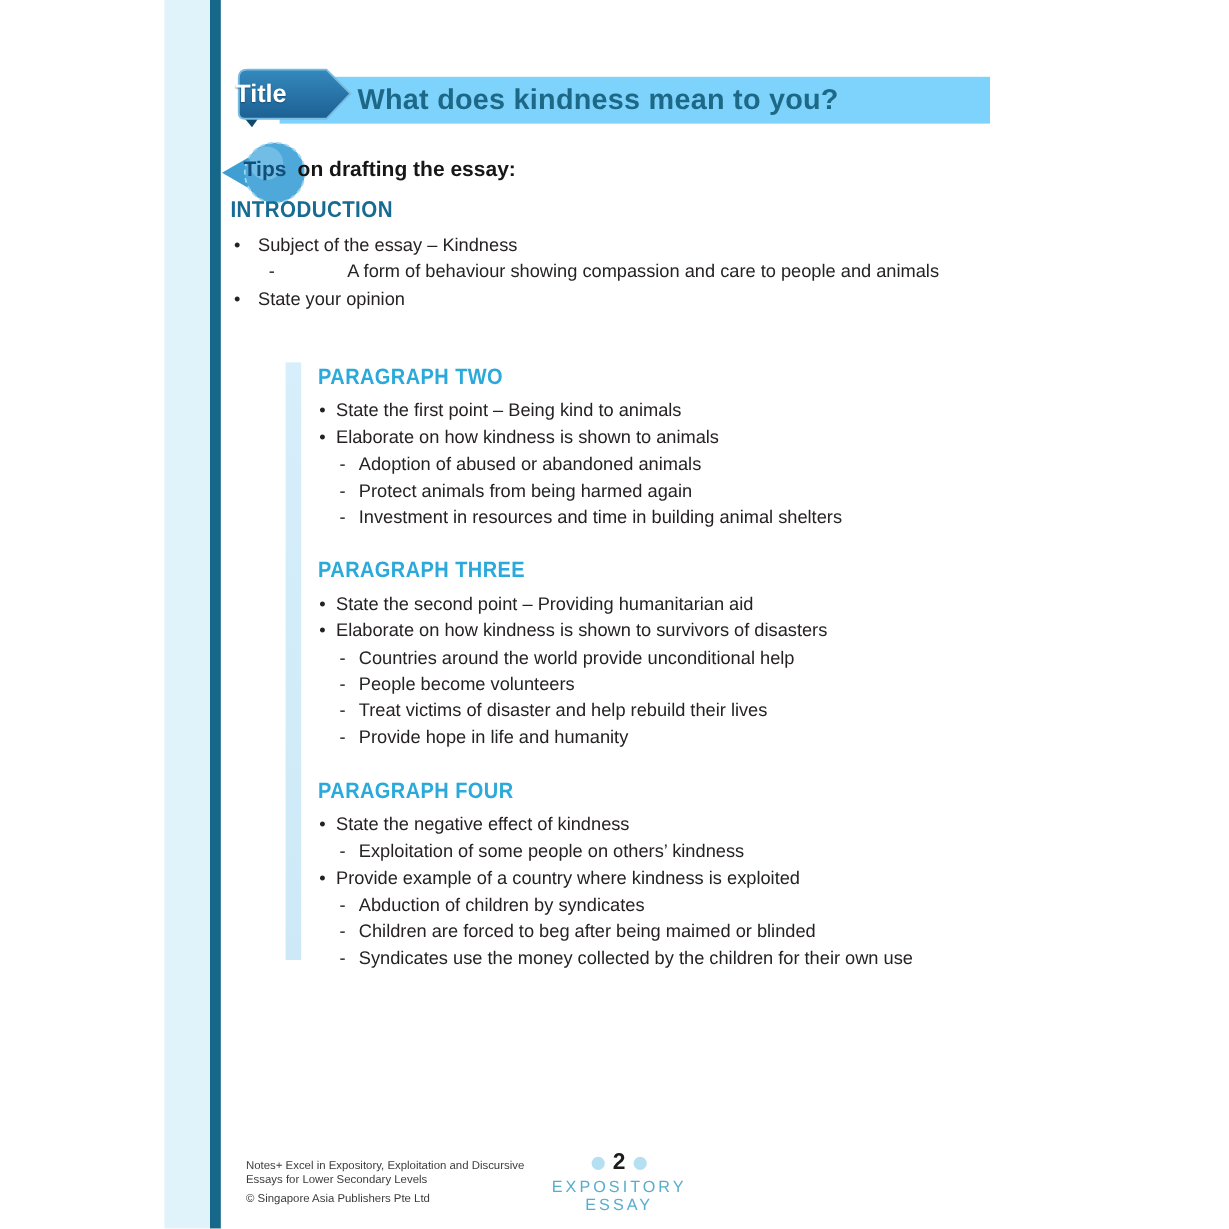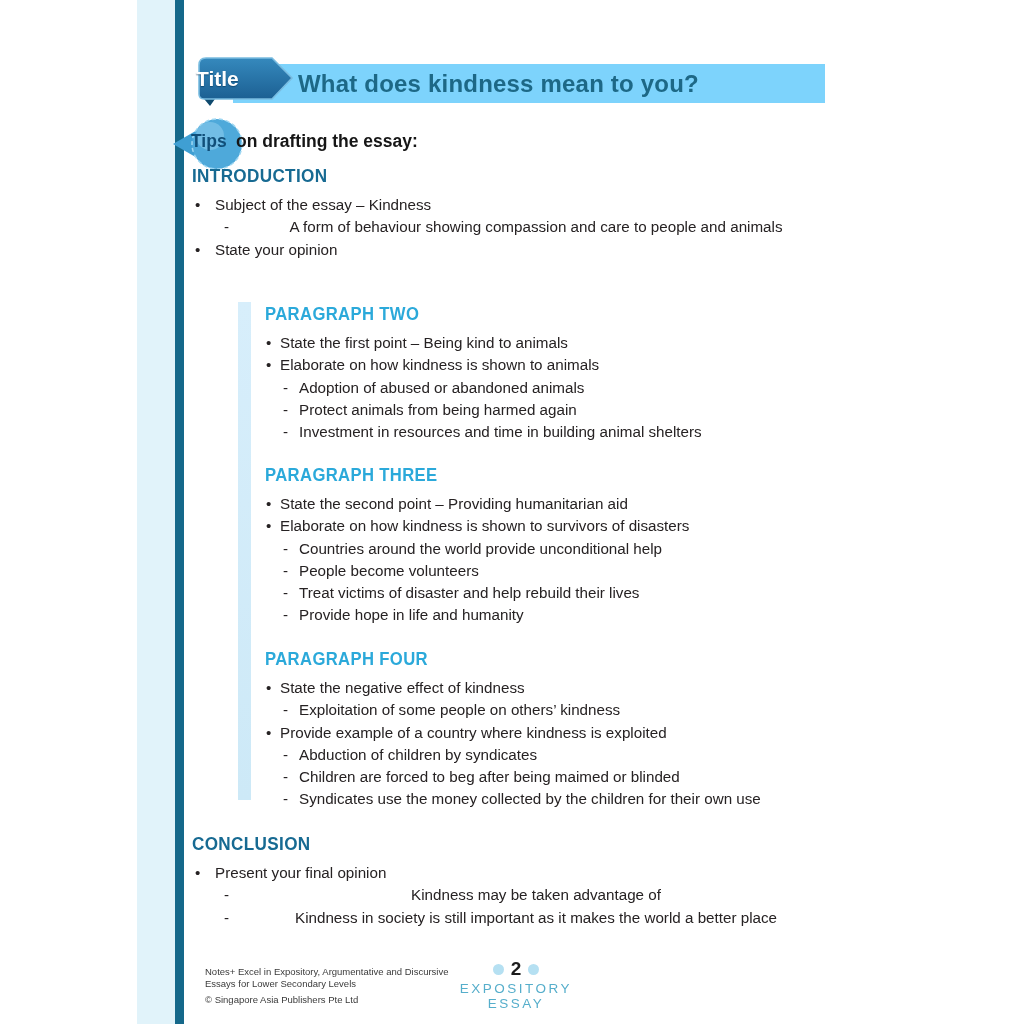--- a/index.html
+++ b/index.html
@@ -12,21 +12,21 @@
 
   
   .title-banner{position:absolute;left:233px;top:64px;width:592px;height:39px;background:#7dd3fc;
                 display:flex;align-items:center;}
   .title-text{margin-left:65px;font-size:24px;font-weight:700;color:#1d6886;letter-spacing:.2px;}
   .title-badge{position:absolute;left:196px;top:56px;width:100px;height:52px;}
   .badge-label{position:absolute;left:0;top:11px;width:84px;text-align:left;color:#ffffff;
                font-size:21px;font-weight:700;text-shadow:0 1px 1px rgba(10,50,80,.55);}
 
   
-  .tips{position:absolute;left:172px;top:117px;width:420px;height:56px;}
+  .tips{position:absolute;left:184px;top:117px;width:420px;height:56px;}
   .tips-word{position:absolute;left:19px;top:14px;font-size:17.5px;font-weight:700;color:#114f79;}
   .tips-rest{position:absolute;left:64px;top:14px;font-size:17.5px;font-weight:700;color:#161616;}
 
   
   .indent-bar{position:absolute;left:238px;top:302px;width:13px;height:498px;
               background:linear-gradient(#d7eefb,#cde9f7);}
 
   
   .sec{position:absolute;left:192px;width:645px;}
   .sec.para{left:265px;width:605px;}
@@ -88,24 +88,23 @@
     <span class="tips-word">Tips</span>
     <span class="tips-rest">on drafting the essay:</span>
   </div>
 
   <div class="indent-bar"></div>
 
   <section class="sec main" style="top:165px"><h2 class="sec-heading">INTRODUCTION</h2><div class="item l1">Subject of the essay – Kindness</div><div class="item l2">A form of behaviour showing compassion and care to people and animals</div><div class="item l1">State your opinion</div></section>
   <section class="sec para" style="top:303px"><h2 class="sec-heading">PARAGRAPH TWO</h2><div class="item l1">State the first point – Being kind to animals</div><div class="item l1">Elaborate on how kindness is shown to animals</div><div class="item l2">Adoption of abused or abandoned animals</div><div class="item l2">Protect animals from being harmed again</div><div class="item l2">Investment in resources and time in building animal shelters</div></section>
   <section class="sec para" style="top:464px"><h2 class="sec-heading">PARAGRAPH THREE</h2><div class="item l1">State the second point – Providing humanitarian aid</div><div class="item l1">Elaborate on how kindness is shown to survivors of disasters</div><div class="item l2">Countries around the world provide unconditional help</div><div class="item l2">People become volunteers</div><div class="item l2">Treat victims of disaster and help rebuild their lives</div><div class="item l2">Provide hope in life and humanity</div></section>
   <section class="sec para" style="top:648px"><h2 class="sec-heading">PARAGRAPH FOUR</h2><div class="item l1">State the negative effect of kindness</div><div class="item l2">Exploitation of some people on others’ kindness</div><div class="item l1">Provide example of a country where kindness is exploited</div><div class="item l2">Abduction of children by syndicates</div><div class="item l2">Children are forced to beg after being maimed or blinded</div><div class="item l2">Syndicates use the money collected by the children for their own use</div></section>
-  <section class="sec main" style="top:833px"><h2 class="sec-heading">CONCLUSION</h2><div class="item l1">Present your final opinion</div><div class="item l2">Kindness may be taken advantage of</div><div class="item l2">Kindness in society is still important as it makes the world a better place</div></section>
 
   <div class="imprint">
-    <div>Notes+ Excel in Expository, Argumentative and Discursive</div>
+    <div>Notes+ Excel in Expository, Exploitation and Discursive</div>
     <div>Essays for Lower Secondary Levels</div>
     <div class="line3">© Singapore Asia Publishers Pte Ltd</div>
   </div>
 
   <div class="pageblock">
     <div class="pagenum-row">
       <span class="dot"></span>
       <span class="pagenum">2</span>
       <span class="dot"></span>
     </div>

